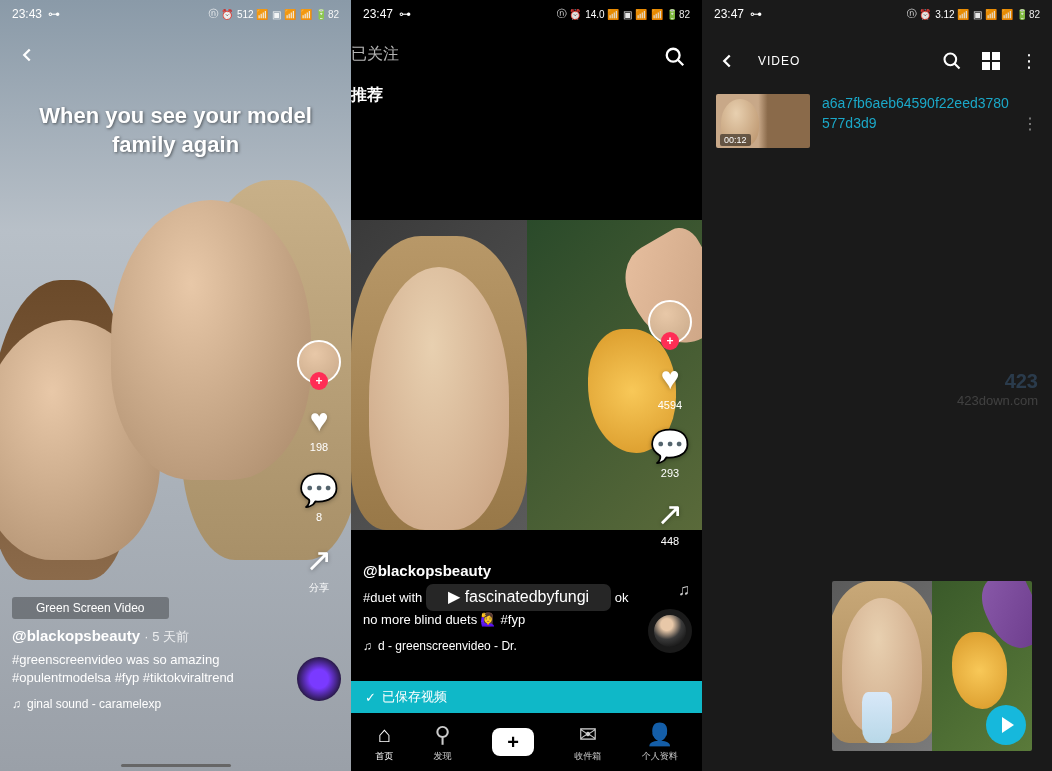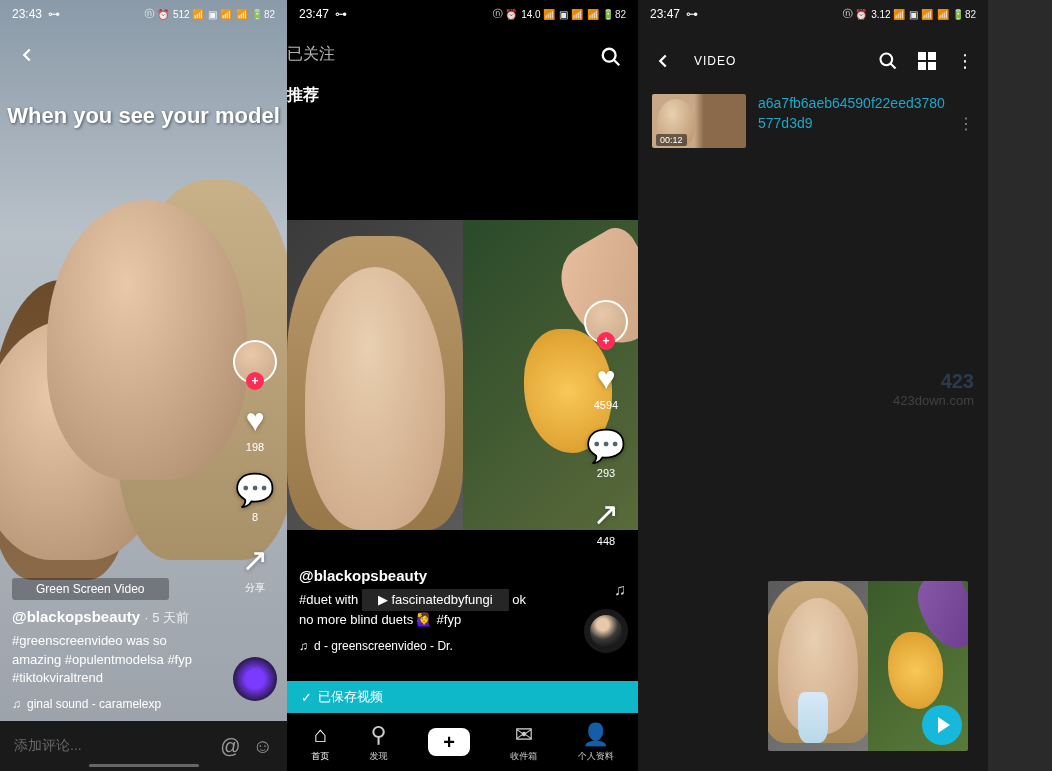--- a/index.html
+++ b/index.html
@@ -1,18 +1,18 @@
 <!DOCTYPE html>
 <html><head>
   <meta charset="utf-8">
   <style>
     * { margin: 0; padding: 0; box-sizing: border-box; }
     body { background: #2a2a2a; font-family: -apple-system, sans-serif; color: #fff; width: 1052px; height: 771px; display: flex; overflow: hidden; }
     .phone { height: 771px; position: relative; background: #000; overflow: hidden; }
-    .phone1 { width: 287px; }
+    .phone1 { width: 351px; }
     .phone2 { width: 351px; }
     .phone3 { width: 350px; background: #1a1a1a; }
     
     .status-bar { height: 28px; display: flex; justify-content: space-between; align-items: center; padding: 0 12px; font-size: 12px; position: relative; z-index: 10; }
     .status-left { display: flex; align-items: center; gap: 6px; }
     .status-right { display: flex; align-items: center; gap: 3px; font-size: 10px; }
     .status-icon { opacity: 0.9; }
     
     
     .p1-bg { position: absolute; inset: 0; background: linear-gradient(180deg, #8a9aa8 0%, #b8c0c8 30%, #9aa0a8 100%); }
@@ -60,21 +60,21 @@
     .p2-video-left { width: 50%; background: linear-gradient(135deg, #3a3a3a, #5a5a5a); position: relative; overflow: hidden; }
     .p2-video-right { width: 50%; background: linear-gradient(135deg, #2a4a2a, #5a6a3a); position: relative; overflow: hidden; }
     .car-face { position: absolute; left: 10%; top: 15%; width: 80%; height: 85%; background: radial-gradient(ellipse at 45% 30%, #e8d0b0, #c8a080); border-radius: 50% 50% 40% 40%; }
     .car-hair { position: absolute; left: 0; top: 5%; width: 100%; height: 95%; background: linear-gradient(180deg, #b89868, #987848); border-radius: 40% 40% 20% 20%; }
     .fungi { position: absolute; right: 15%; top: 35%; width: 50%; height: 40%; background: radial-gradient(circle, #f8c858, #d89828); border-radius: 40% 50% 45% 55%; }
     .finger { position: absolute; right: -10%; top: 5%; width: 50%; height: 35%; background: linear-gradient(135deg, #e8c0a0, #c8a080); border-radius: 40% 20% 30% 50%; transform: rotate(-30deg); }
     
     .p2-right-icons { position: absolute; right: 10px; top: 300px; display: flex; flex-direction: column; align-items: center; gap: 16px; z-index: 5; }
     
     .p2-bottom { position: absolute; bottom: 118px; left: 12px; right: 70px; font-size: 13px; }
-    .duet-tag { display: inline-block; background: rgba(255,255,255,0.15); padding: 2px 16px; border-radius: 1px; font-size: 13px; }
+    .duet-tag { display: inline-block; background: rgba(255,255,255,0.15); padding: 2px 22px; border-radius: 7px; font-size: 16px; }
     .p2-music-icons { position: absolute; right: 12px; bottom: 140px; display: flex; flex-direction: column; gap: 14px; font-size: 16px; opacity: 0.8; }
     .p2-disc { position: absolute; bottom: 118px; right: 10px; width: 44px; height: 44px; border-radius: 50%; background: radial-gradient(circle at 40% 30%, #e8c8a8 20%, #3a3a3a 50%, #000 100%); border: 6px solid #1a1a1a; }
     
     .p2-saved { position: absolute; bottom: 58px; left: 0; right: 0; height: 32px; background: #0fb8c8; display: flex; align-items: center; padding: 0 14px; font-size: 13px; gap: 6px; }
     
     .p2-nav { position: absolute; bottom: 0; left: 0; right: 0; height: 58px; background: #000; display: flex; align-items: center; justify-content: space-around; padding: 0 4px; }
     .nav-item { display: flex; flex-direction: column; align-items: center; gap: 2px; font-size: 9px; opacity: 0.8; }
     .nav-item.active { opacity: 1; }
     .nav-icon { font-size: 22px; }
     .nav-plus { width: 42px; height: 28px; background: #fff; border-radius: 8px; display: flex; align-items: center; justify-content: center; color: #000; font-size: 20px; font-weight: bold; position: relative; }
@@ -138,20 +138,21 @@
     </div>
 
     <div class="p1-back">
       <svg width="22" height="22" viewBox="0 0 24 24" fill="none" stroke="#fff" stroke-width="2.5">
           <path d="M15 18l-6-6 6-6"></path>
         </svg>
     </div>
 
     <div class="p1-caption-top">
       <div>When you see your model</div>
+      <div>family again</div>
     </div>
 
     <div class="p1-models">
       <div class="hair1"></div>
       <div class="model-shape model1"></div>
       <div class="hair2"></div>
       <div class="model-shape model2"></div>
     </div>
 
     <div class="p1-right-icons">
@@ -180,25 +181,20 @@
       </div>
       <div class="desc">#greenscreenvideo was so amazing #opulentmodelsa #fyp #tiktokviraltrend</div>
       <div class="music-row">
         <span>♫</span>
         <span>ginal sound - caramelexp</span>
       </div>
     </div>
 
     <div class="p1-disc"></div>
 
-    <div class="p1-comment-bar">
-      <div class="comment-input">添加评论...</div>
-      <span class="comment-icon">@</span>
-      <span class="comment-icon">☺</span>
-    </div>
     <div class="home-indicator"></div>
   </div>
 </div>
 
 <div class="phone phone2">
   <div class="status-bar">
     <div class="status-left">
       <span>23:47</span>
       <span>⊶</span>
     </div>

